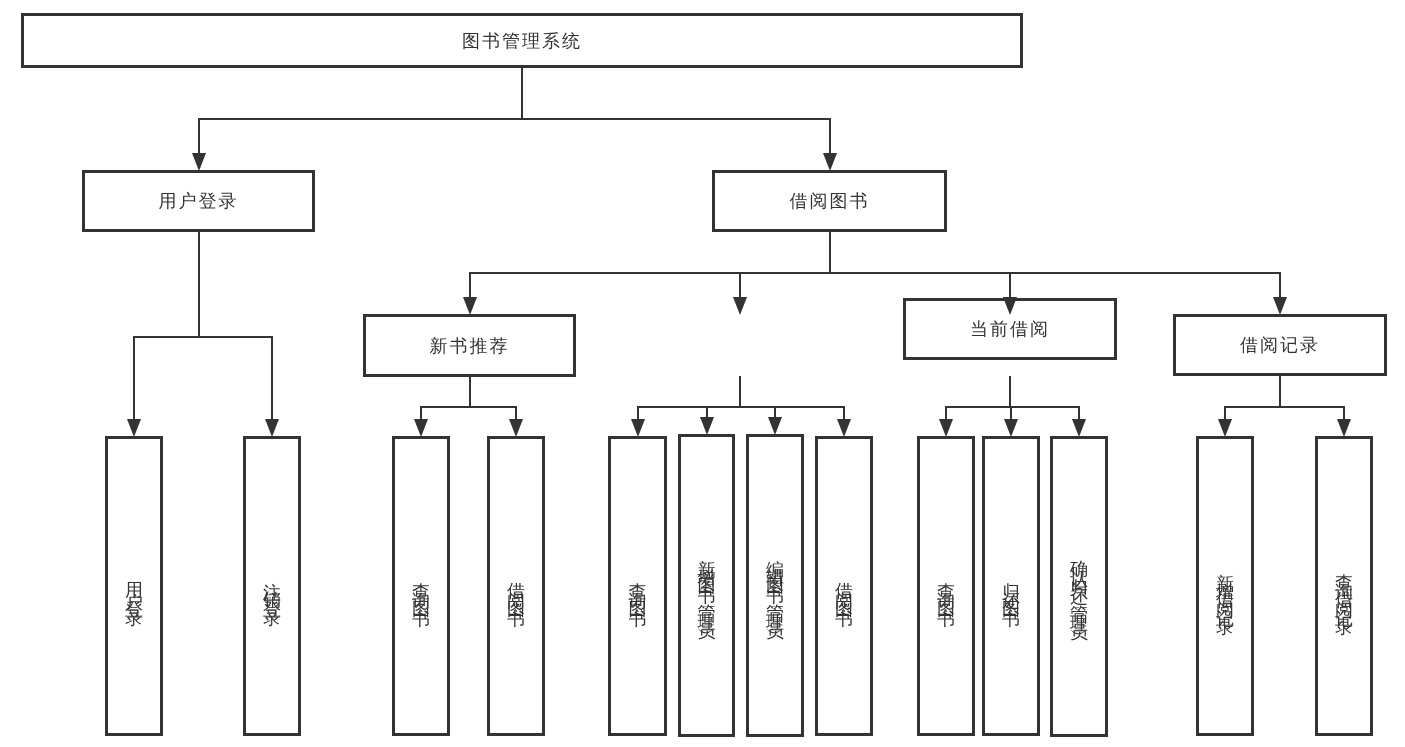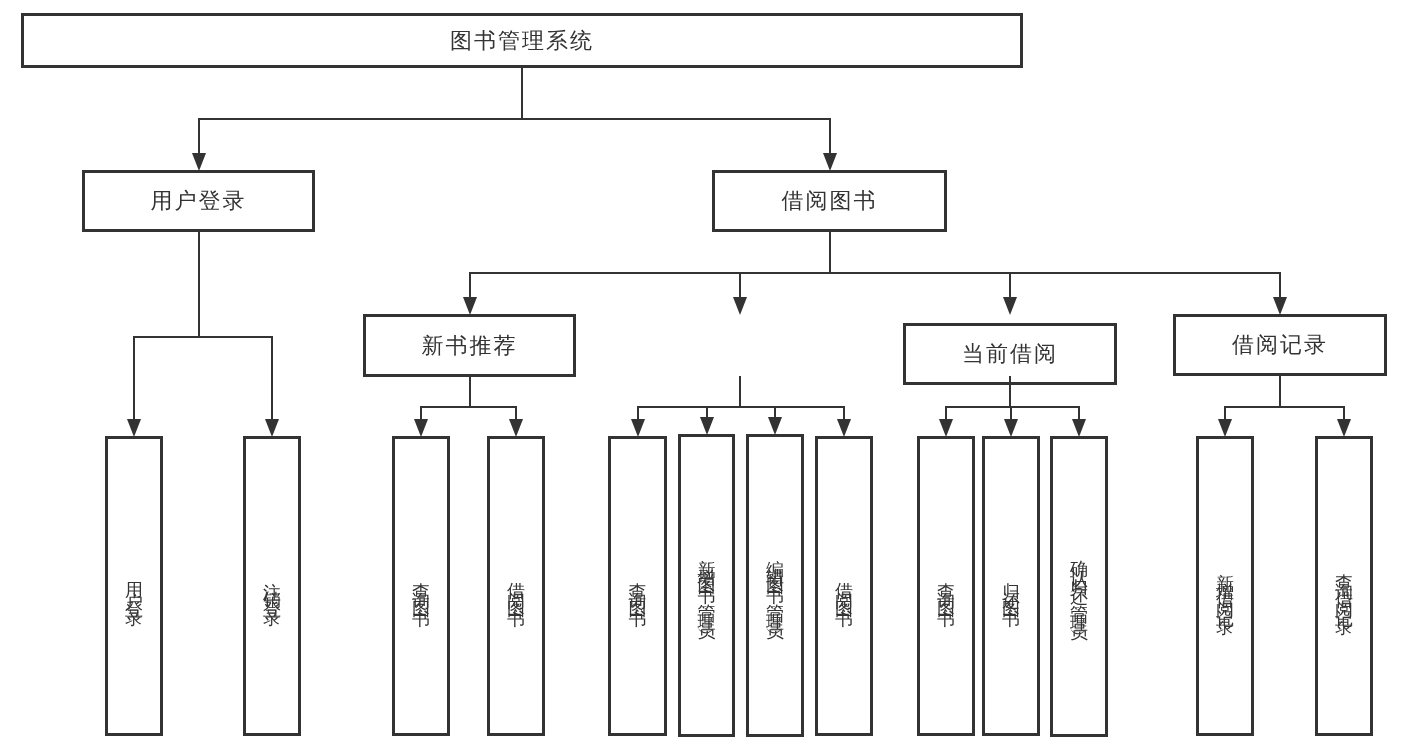--- a/index.html
+++ b/index.html
@@ -16,21 +16,21 @@
     position: absolute;
     box-sizing: border-box;
     border: 3px solid #333333;
     background: #ffffff;
     display: flex;
     align-items: center;
     justify-content: center;
     color: #333333;
   }
   .hbox {
-    font-size: 22px;
+    font-size: 18px;
     letter-spacing: 2px;
   }
   .vbox {
     writing-mode: vertical-rl;
     font-size: 18px;
     letter-spacing: 9px;
     line-height: 1;
   }
   .cline {
     position: absolute;
@@ -59,21 +59,21 @@
 <body>
 
 <div id="diagram">
 
   <div class="box hbox" id="node-root" style="left:21px;top:13px;width:1002px;height:55px">图书管理系统</div>
 
   <div class="box hbox" id="node-user-login" style="left:82px;top:170px;width:233px;height:62px">用户登录</div>
   <div class="box hbox" id="node-book-mgmt" style="left:712px;top:170px;width:235px;height:62px">借阅图书</div>
 
   <div class="box hbox" id="node-g0" style="left:363px;top:314px;width:213px;height:63px">新书推荐</div>
-  <div class="box hbox" id="node-g2" style="left:903px;top:323px;width:214px;height:62px">当前借阅</div>
+  <div class="box hbox" id="node-g2" style="left:903px;top:298px;width:214px;height:62px">当前借阅</div>
   <div class="box hbox" id="node-g3" style="left:1173px;top:314px;width:214px;height:62px">借阅记录</div>
 
   <div class="box vbox" id="leaf-ul-0" style="left:105px;top:436px;width:58px;height:300px">用户登录</div>
   <div class="box vbox" id="leaf-ul-1" style="left:243px;top:436px;width:58px;height:300px">注销登录</div>
 
   <div class="box vbox" id="leaf-g0-0" style="left:392px;top:436px;width:58px;height:300px">查询图书</div>
   <div class="box vbox" id="leaf-g0-1" style="left:487px;top:436px;width:58px;height:300px">借阅图书</div>
 
   <div class="box vbox" id="leaf-g1-0" style="left:608px;top:436px;width:59px;height:300px">查询图书</div>
   <div class="box vbox" id="leaf-g1-1" style="left:678px;top:434px;width:57px;height:303px">新增图书（管理员）</div>

